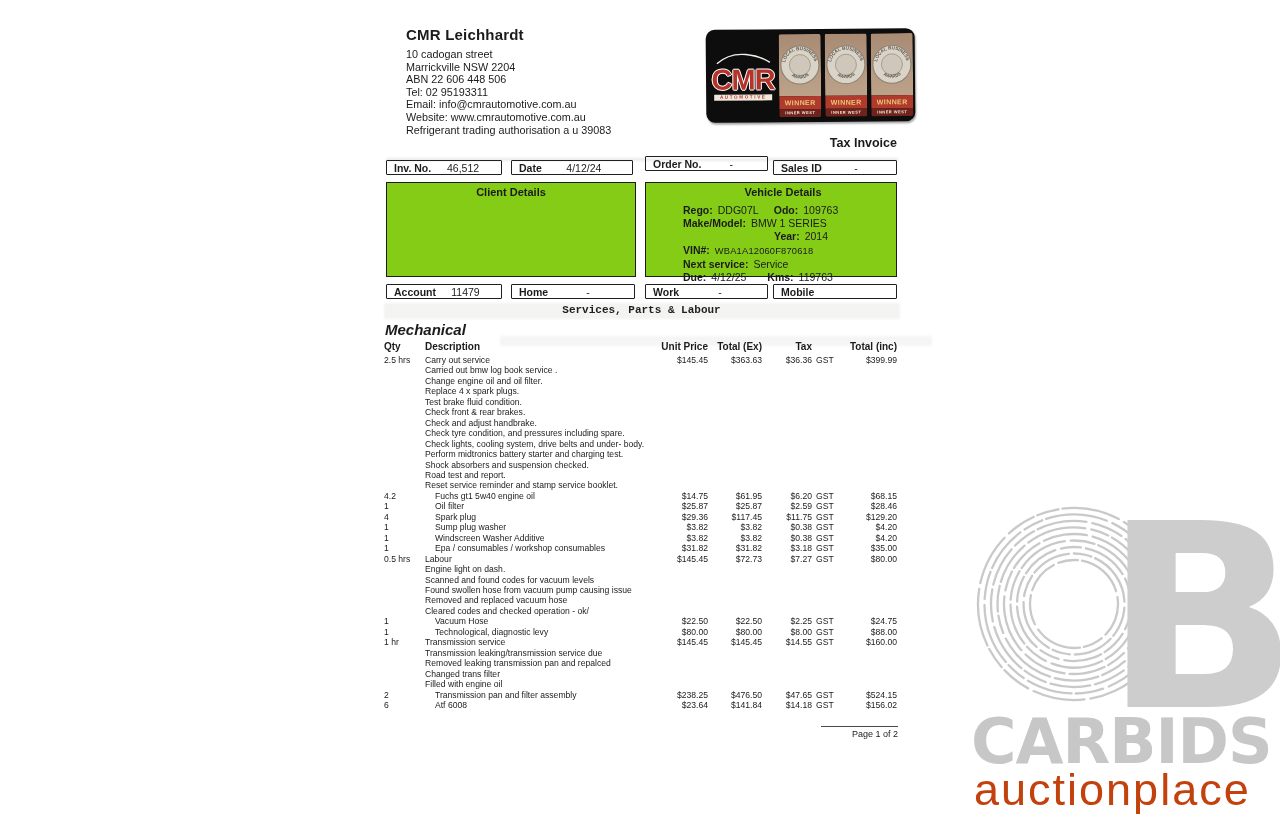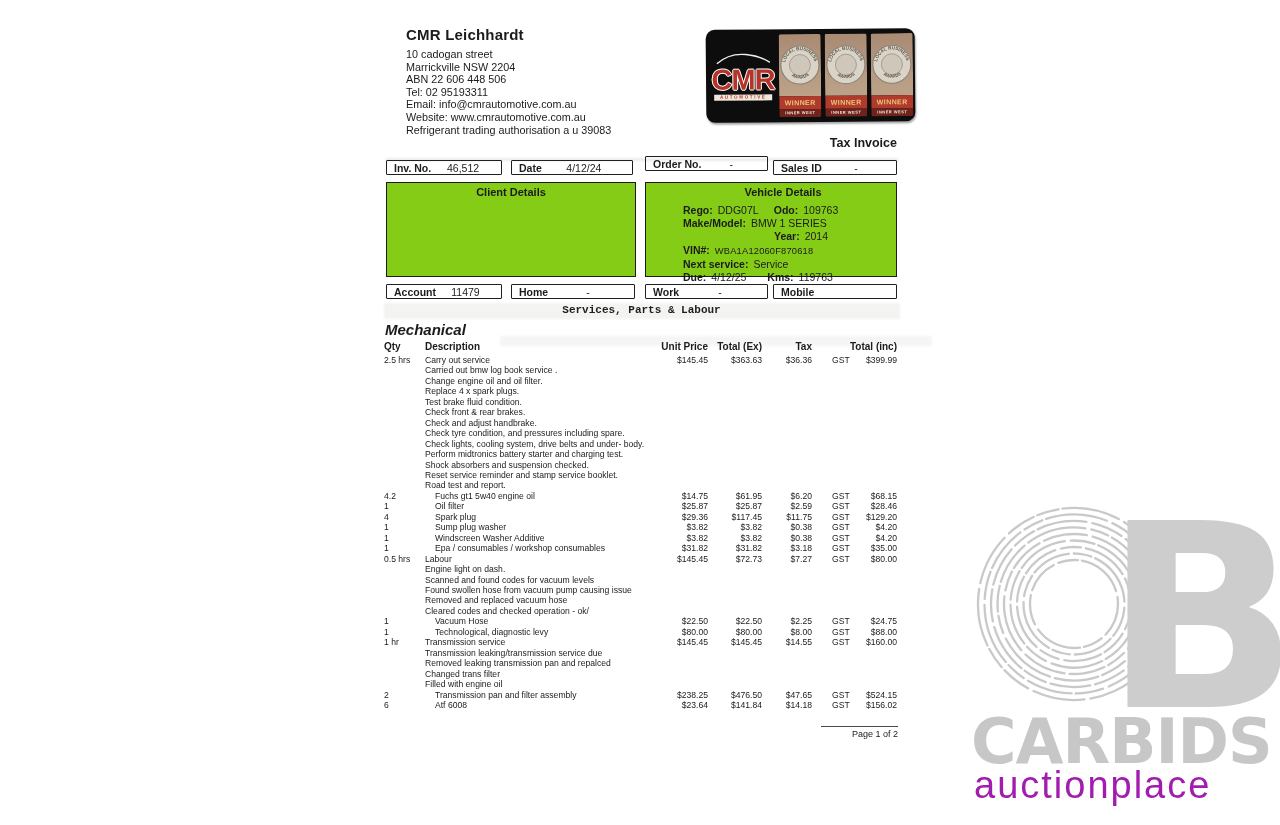--- a/index.html
+++ b/index.html
@@ -54,34 +54,34 @@
               font-size:11px; font-weight:bold;font-family:Liberation Mono, monospace; }
   .sec-cat  { position:absolute; left:385px; top:321px; font-size:15px; font-weight:bold;
               font-style:italic; }
 
   
   .tbl { position:absolute; left:384px; top:341px; width:513px; }
   .tr  { display:grid; grid-template-columns:41px 225px 58px 54px 50px 26px 59px; }
   .th  { font-size:10px; font-weight:bold; margin-bottom:3px; }
   .rows{ font-size:8.6px; line-height:10.45px; }
   .c-unit,.c-ex,.c-tax,.c-inc { text-align:right; }
-  .c-gst { padding-left:20px; }
+  .c-gst { padding-left:4px; }
   .ind   { padding-left:10px; }
   .sub   { margin-left:41px; font-size:8.6px; line-height:10.45px; }
 
   
   .pagebox  { position:absolute; left:805px; top:726px; width:93px; text-align:right; font-size:9px; }
   .pageline { margin-left:16px; border-top:1.4px solid #4a4a4a; margin-bottom:2px; }
 
   
   .wm-logo  { position:absolute; left:966px; top:489px; width:318px; height:234px; }
   .wm-brand { position:absolute; left:971px; top:705px; font-size:62px; font-weight:bold;
               letter-spacing:-1px; color:#c7c7c7; font-family:"DejaVu Sans","Liberation Sans",sans-serif; }
-  .wm-tag   { position:absolute; left:974px; top:764px; font-size:38px; font-weight:normal;
-              letter-spacing:2px; color:#a21caf; }
+  .wm-tag   { position:absolute; left:974px; top:764px; font-size:45px; font-weight:normal;
+              letter-spacing:2px; color:#c2410c; }
 
   
   .smudge { position:absolute; filter:blur(1.2px); pointer-events:none; }
   .s1 { left:384px; top:303px; width:516px; height:16px; background:rgba(80,78,75,.07); }
   .s2 { left:500px; top:336px; width:432px; height:10px; background:rgba(80,78,75,.055); }
   .s3 { left:386px; top:158px; width:512px; height:3px;  background:rgba(60,60,60,.10); }
 </style>
 </head>
 <body>
 
@@ -269,22 +269,22 @@
       <div class="sub">Carried out bmw log book service .</div>
       <div class="sub">Change engine oil and oil filter.</div>
       <div class="sub">Replace 4 x spark plugs.</div>
       <div class="sub">Test brake fluid condition.</div>
       <div class="sub">Check front &amp; rear brakes.</div>
       <div class="sub">Check and adjust handbrake.</div>
       <div class="sub">Check tyre condition, and pressures including spare.</div>
       <div class="sub">Check lights, cooling system, drive belts and under- body.</div>
       <div class="sub">Perform midtronics battery  starter and charging test.</div>
       <div class="sub">Shock absorbers and suspension checked.</div>
+      <div class="sub">Road test and report.</div>
       <div class="sub">Reset service reminder and stamp service booklet.</div>
-      <div class="sub">Road test and report.</div>
 
       <div class="tr">
         <span class="c-qty">4.2</span>
         <span class="c-desc ind">Fuchs gt1 5w40 engine oil</span>
         <span class="c-unit">$14.75</span>
         <span class="c-ex">$61.95</span>
         <span class="c-tax">$6.20</span>
         <span class="c-gst">GST</span>
         <span class="c-inc">$68.15</span>
       </div>

